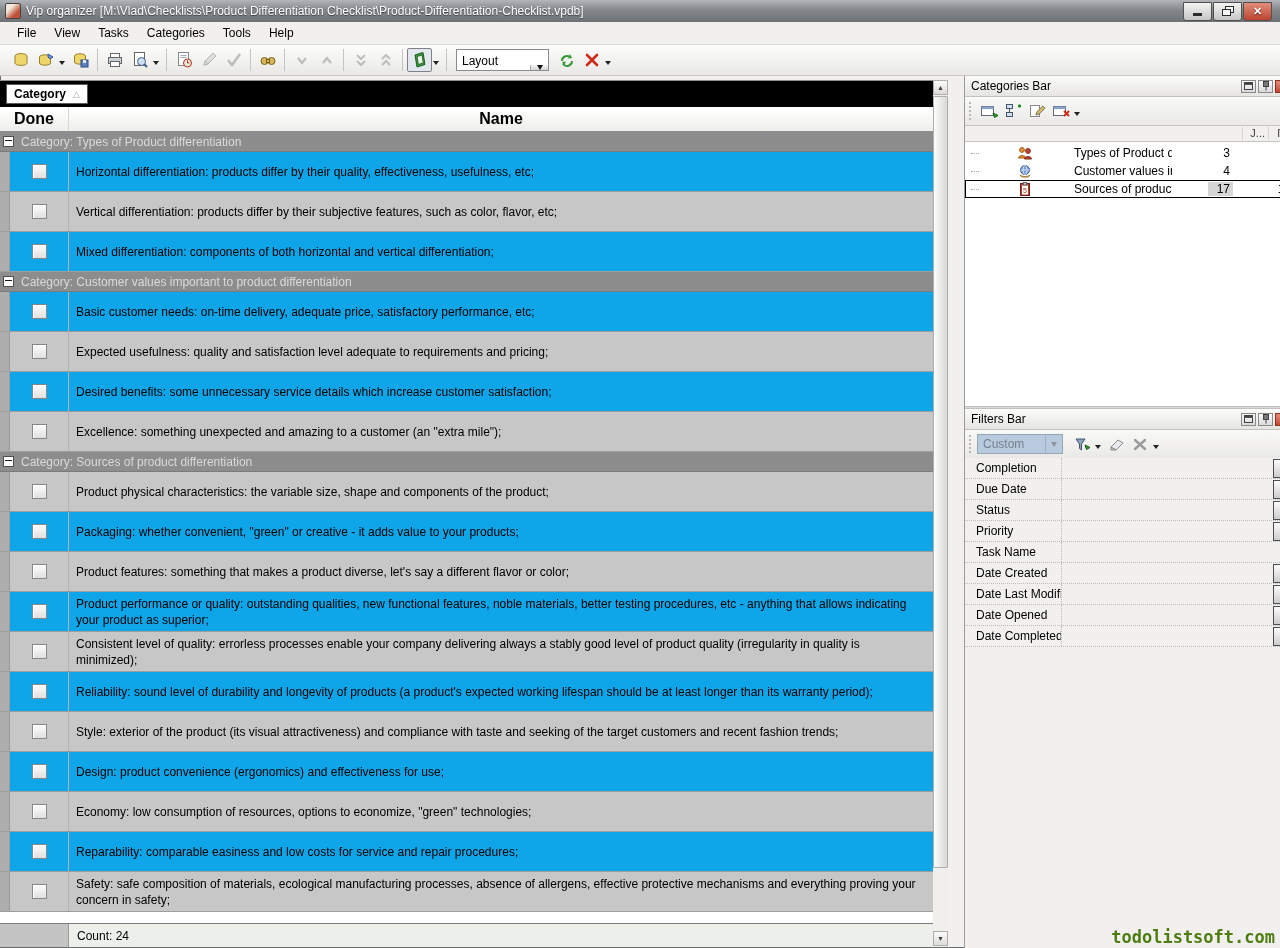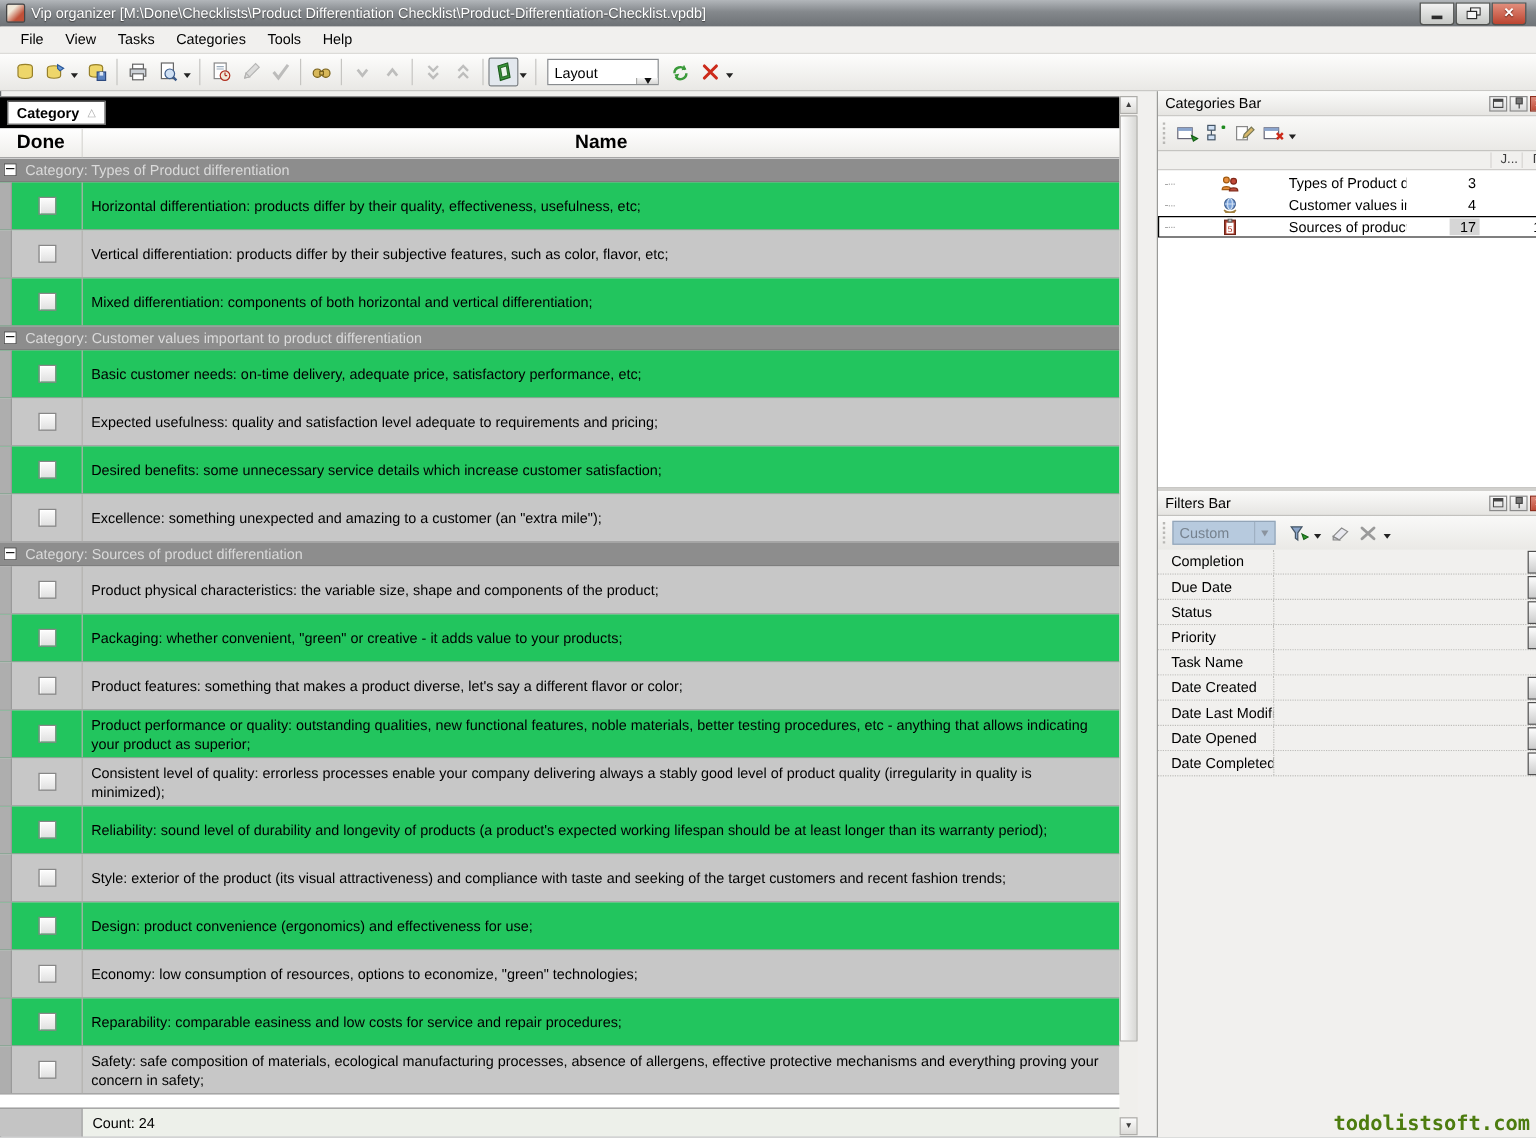--- a/index.html
+++ b/index.html
@@ -51,21 +51,21 @@
   .sort-tri{color:#a9a9a9;font-size:9px;font-weight:normal;}
   .gridheader{height:24px;display:flex;background:linear-gradient(#ffffff,#efeeeb);
     border-bottom:1px solid #8f8f8f;font-weight:bold;font-size:16px;}
   .hdr-done{width:68px;text-align:center;line-height:23px;border-right:1px solid #d7d6d3;}
   .hdr-name{flex:1;text-align:center;line-height:23px;}
   .gridbody{height:792px;overflow:hidden;background:#fff;}
   .grow{height:20px;background:#8d8d8d;color:#dadada;font-size:12px;display:flex;align-items:center;
     border-bottom:1px solid #7b7b7b;box-sizing:border-box;}
   .minusbox{width:9px;height:9px;background:#fff;border:1px solid #4f4f4f;margin:0 7px 0 3px;position:relative;flex:none;}
   .minusbox::after{content:"";position:absolute;left:1px;right:1px;top:3px;height:1px;background:#1a1a1a;}
-  .trow{display:flex;height:40px;border-bottom:1px solid #9e9e9e;background:#22c55e;box-sizing:border-box;}
+  .trow{display:flex;height:40px;border-bottom:1px solid #9e9e9e;background:#0ea5e9;box-sizing:border-box;}
   .trow.shaded{background:#c7c7c7;}
   .indent{width:9px;background:#aeaeae;border-right:1px solid #9a9a9a;flex:none;}
   .cbcell{width:58px;display:flex;align-items:center;justify-content:center;border-right:1px solid #b3b2af;flex:none;}
   .checkbox{width:13px;height:13px;border:1px solid #878787;background:linear-gradient(#fdfdfd,#e0e0e0);
     box-shadow:inset 1px 1px 0 #fff;}
   .namecell{flex:1;display:flex;align-items:center;font-size:12px;line-height:16px;padding:3px 10px 3px 7px;}
   .gridfooter{position:absolute;left:0;bottom:0;width:100%;height:24px;display:flex;border-top:1px solid #7d7d7d;box-sizing:border-box;}
   .foot-left{width:68px;background:#c4c4c4;border-right:1px solid #9a9a9a;}
   .foot-main{flex:1;background:#edf0ea;font-size:12px;display:flex;align-items:center;padding-left:8px;text-align:right;}
 
@@ -127,21 +127,21 @@
   .watermark{position:absolute;right:5px;bottom:1px;font-family:"DejaVu Sans Mono",monospace;
     font-weight:bold;font-size:17px;color:#4d7c0f;}
 </style>
 </head>
 <body>
 
 <div class="window">
 
   <div class="titlebar">
     <div class="app-icon"></div>
-    <div class="title-text">Vip organizer [M:\Done\Checklists\Product Differentiation Checklist\Product-Differentiation-Checklist.vpdb]</div>
+    <div class="title-text">Vip organizer [M:\Vlad\Checklists\Product Differentiation Checklist\Product-Differentiation-Checklist.vpdb]</div>
     <div class="winbtns">
       <div class="winbtn">
           <div class="glyph-min"></div>
         </div>
       <div class="winbtn">
         <svg width="12" height="11">
             <rect x="3.5" y="0.5" width="8" height="6" fill="#f6f6f6" stroke="#2b2b2b"></rect>
             <rect x="0.5" y="3.5" width="8" height="6" fill="#f6f6f6" stroke="#2b2b2b"></rect>
           </svg>
       </div>

